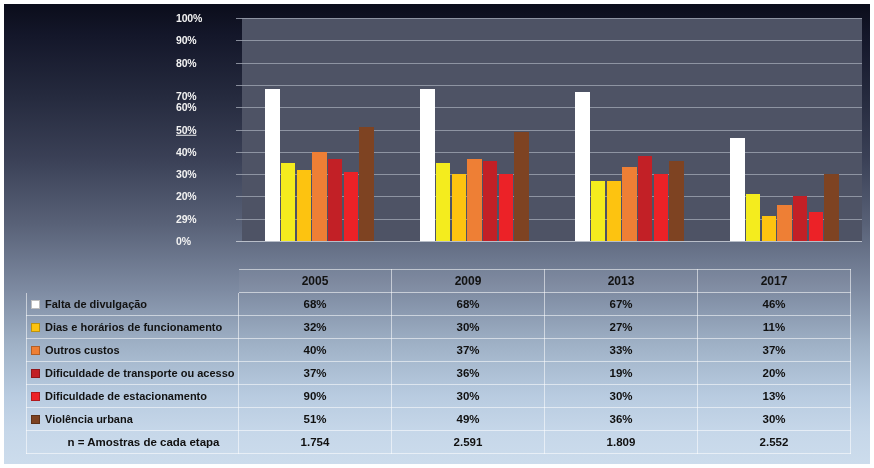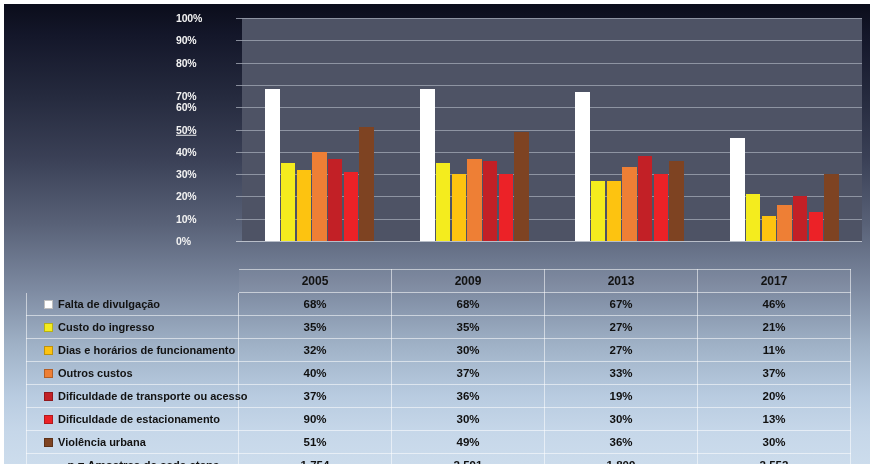--- a/index.html
+++ b/index.html
@@ -133,21 +133,21 @@
   .hdr-blank{border-color:transparent;background:transparent;}
   .yearcell{
     text-align:center;
     font-size:12px;
     font-weight:bold;
     color:#121212;
     background:rgba(255,255,255,.04);
   }
   .legend-cell{
     text-align:left;
-    padding-left:17px;
+    padding-left:4px;
     font-size:11px;
     font-weight:bold;
     color:#121212;
     white-space:nowrap;
   }
   .val{
     text-align:center;
     font-size:11.5px;
     font-weight:bold;
     color:#101010;
@@ -172,21 +172,21 @@
 </style>
 </head>
 <body>
 
 <div id="figure">
 
   <div id="chart-area">
 
     <div id="y-axis">
         <div class="ytick" style="top: 237px;">0%</div>
-        <div class="ytick" style="top: 214.7px;">10%</div>
+        <div class="ytick" style="top: 214.7px;">29%</div>
         <div class="ytick" style="top: 192.4px;">20%</div>
         <div class="ytick" style="top: 170.1px;">30%</div>
         <div class="ytick" style="top: 147.8px;">40%</div>
         <div class="ytick" style="top: 125.5px; text-decoration: underline;">50%</div>
         <div class="ytick" style="top: 103.2px;">60%</div>
         <div class="ytick" style="top: 92px;">70%</div>
         <div class="ytick" style="top: 58.6px;">80%</div>
         <div class="ytick" style="top: 36.3px;">90%</div>
         <div class="ytick" style="top: 14px;">100%</div>
       </div>
@@ -270,27 +270,20 @@
             <td class="yearcell">2017</td>
           </tr>
           <tr>
             <td class="legend-cell"><span class="swatch" style="background: rgb(255, 255, 255);"></span><span>Falta de divulgação</span></td>
             <td class="val">68%</td>
             <td class="val">68%</td>
             <td class="val">67%</td>
             <td class="val">46%</td>
           </tr>
           <tr>
-            <td class="legend-cell"><span class="swatch" style="background: rgb(244, 236, 30);"></span><span>Custo do ingresso</span></td>
-            <td class="val">35%</td>
-            <td class="val">35%</td>
-            <td class="val">27%</td>
-            <td class="val">21%</td>
-          </tr>
-          <tr>
             <td class="legend-cell"><span class="swatch" style="background: rgb(253, 195, 16);"></span><span>Dias e horários de funcionamento</span></td>
             <td class="val">32%</td>
             <td class="val">30%</td>
             <td class="val">27%</td>
             <td class="val">11%</td>
           </tr>
           <tr>
             <td class="legend-cell"><span class="swatch" style="background: rgb(238, 127, 53);"></span><span>Outros custos</span></td>
             <td class="val">40%</td>
             <td class="val">37%</td>

